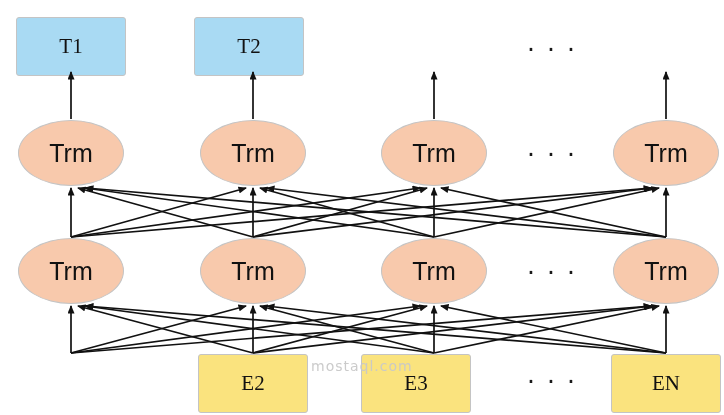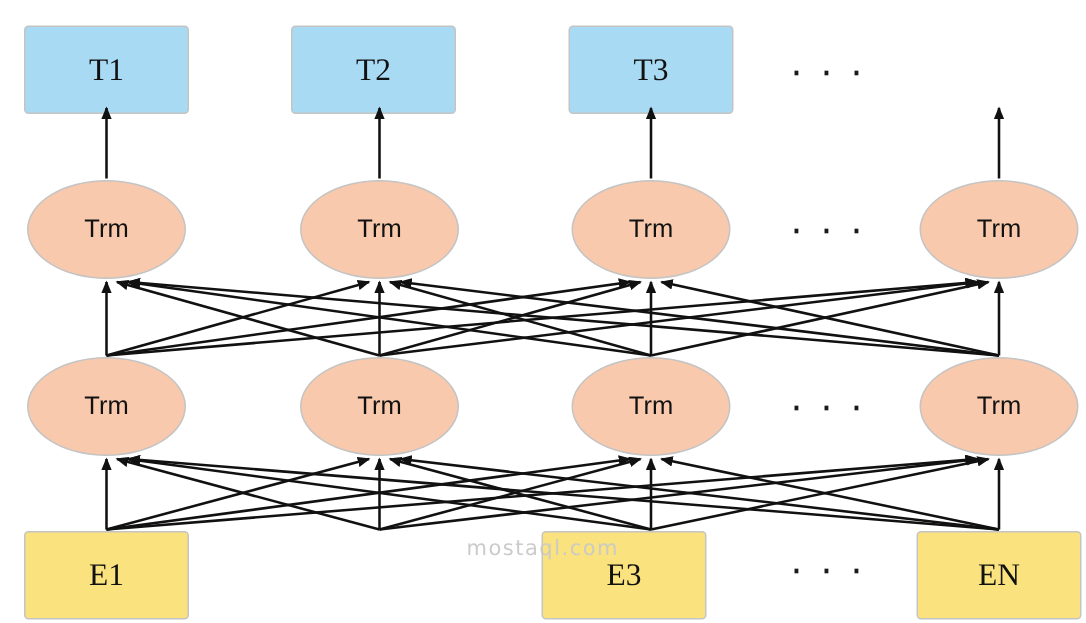--- a/index.html
+++ b/index.html
@@ -21,21 +21,21 @@
   }
   .box{
     width:110px;height:59px;border-radius:3px;border:1px solid var(--c-stroke);
     font-size:21px;font-family:"Liberation Serif","DejaVu Serif",serif;
   }
   .t-box{background:var(--c-output);top:17px;}
   .e-box{background:var(--c-embed);top:354px;}
   .ellipse{
     width:106px;height:66px;border-radius:50%;border:1px solid var(--c-stroke);
     background:var(--c-trm);
-    font-size:17px;font-family:"Liberation Sans","DejaVu Sans",sans-serif;
+    font-size:25px;font-family:"Liberation Sans","DejaVu Sans",sans-serif;
   }
   .dots{
     position:absolute;transform:translate(-50%,-50%);z-index:2;
     font-size:25px;letter-spacing:12px;padding-left:12px;color:#1a1a1a;
     font-family:"DejaVu Sans","Liberation Sans",sans-serif;line-height:1;
   }
   .watermark{
     position:absolute;left:311px;top:357px;z-index:5;pointer-events:none;
     text-align:center;line-height:1;
   }
@@ -94,36 +94,35 @@
         <line x1="434" y1="353" x2="659" y2="306" marker-end="url(#ah)" stroke="#111111"></line>
         <line x1="666" y1="353" x2="86" y2="306" marker-end="url(#ah)" stroke="#111111"></line>
         <line x1="666" y1="353" x2="267" y2="306" marker-end="url(#ah)" stroke="#111111"></line>
         <line x1="666" y1="353" x2="441" y2="306" marker-end="url(#ah)" stroke="#111111"></line>
         <line x1="666" y1="353" x2="666" y2="306" marker-end="url(#ah)" stroke="#111111"></line>
       </g>
   </svg>
 
   <div class="node box t-box" style="left:16px">T1</div>
   <div class="node box t-box" style="left:194px">T2</div>
-  <div class="node box t-box" style="left:379px">T3</div>
   <div class="dots" style="left:551px;top:49px">···</div>
 
   <div class="node ellipse" style="left:18px;top:120px">Trm</div>
   <div class="node ellipse" style="left:200px;top:120px">Trm</div>
   <div class="node ellipse" style="left:381px;top:120px">Trm</div>
   <div class="node ellipse" style="left:613px;top:120px">Trm</div>
   <div class="dots" style="left:551px;top:154px">···</div>
 
   <div class="node ellipse" style="left:18px;top:238px">Trm</div>
   <div class="node ellipse" style="left:200px;top:238px">Trm</div>
   <div class="node ellipse" style="left:381px;top:238px">Trm</div>
   <div class="node ellipse" style="left:613px;top:238px">Trm</div>
   <div class="dots" style="left:551px;top:272px">···</div>
 
-  <div class="node box e-box" style="left:16px">E1</div>
+  <div class="node box e-box" style="left:198px">E2</div>
   <div class="node box e-box" style="left:361px">E3</div>
   <div class="node box e-box" style="left:611px">EN</div>
   <div class="dots" style="left:551px;top:381px">···</div>
 
   <div class="watermark">
     <span class="wm-url">mostaql.com</span>
   </div>
 
 </div>
 

